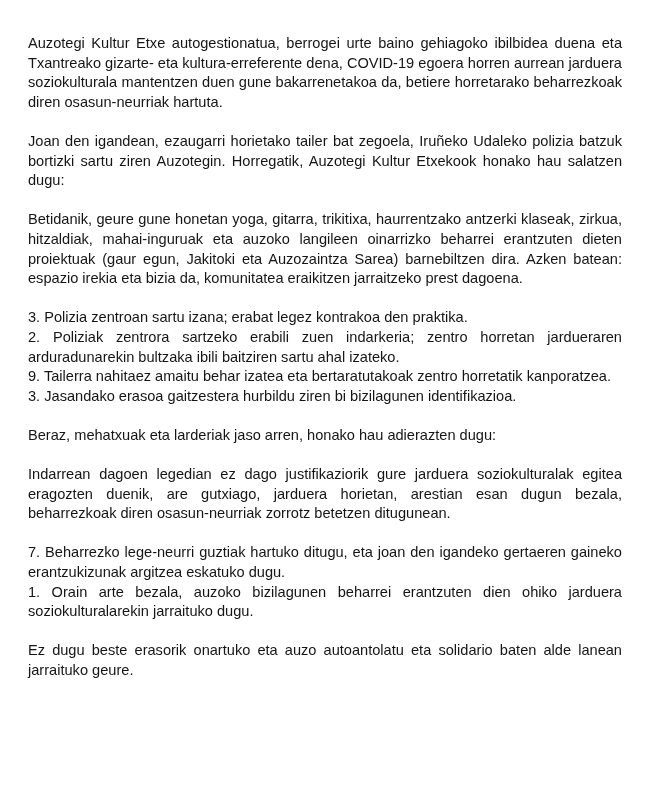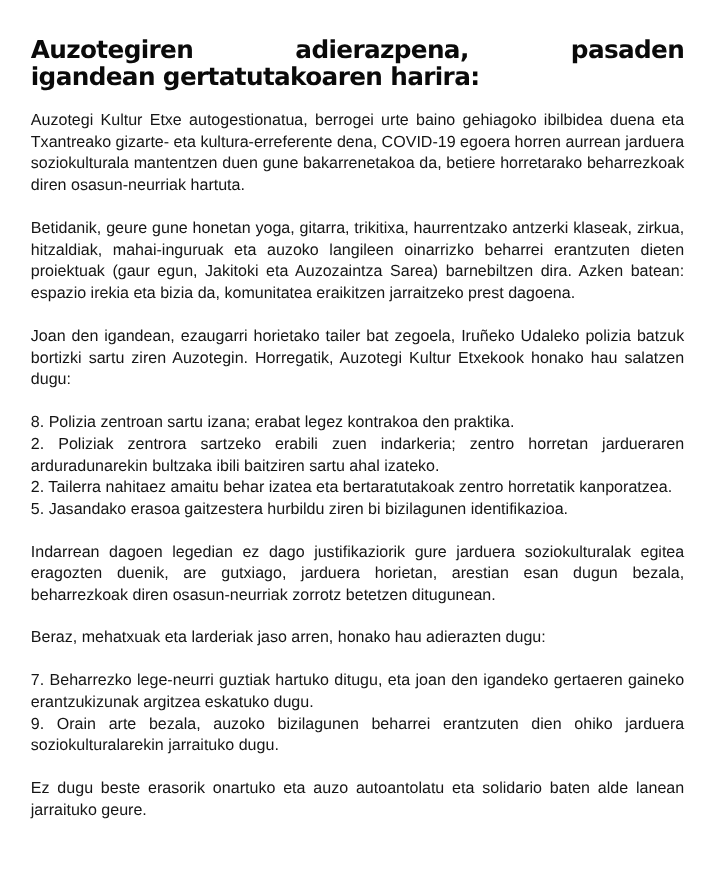--- a/index.html
+++ b/index.html
@@ -26,38 +26,34 @@
       margin: 0;
       color: #151515;
     }
     p { margin-bottom: 19.6px; }
     .list { margin-bottom: 19.6px; }
   </style>
 </head>
 <body>
 
 <div class="page">
-  <h1 class="title">
-    <span class="l1">Auzotegiren adierazpena, pasaden</span>
-    <span class="l2">igandean gertatutakoaren harira:</span>
-  </h1>
 
   <p>Auzotegi Kultur Etxe autogestionatua, berrogei urte baino gehiagoko ibilbidea duena eta Txantreako gizarte- eta kultura-erreferente dena, COVID-19 egoera horren aurrean jarduera soziokulturala mantentzen duen gune bakarrenetakoa da, betiere horretarako beharrezkoak diren osasun-neurriak hartuta.</p>
+  <p>Joan den igandean, ezaugarri horietako tailer bat zegoela, Iruñeko Udaleko polizia batzuk  bortizki sartu ziren Auzotegin. Horregatik, Auzotegi Kultur Etxekook honako hau salatzen dugu:</p>
   <p>Betidanik, geure gune honetan yoga, gitarra, trikitixa, haurrentzako antzerki klaseak, zirkua, hitzaldiak, mahai-inguruak eta auzoko langileen oinarrizko beharrei erantzuten dieten proiektuak (gaur egun, Jakitoki eta Auzozaintza Sarea) barnebiltzen dira. Azken batean: espazio irekia eta bizia da, komunitatea eraikitzen jarraitzeko prest dagoena.</p>
-  <p>Joan den igandean, ezaugarri horietako tailer bat zegoela, Iruñeko Udaleko polizia batzuk  bortizki sartu ziren Auzotegin. Horregatik, Auzotegi Kultur Etxekook honako hau salatzen dugu:</p>
 
   <div class="list">
-    <div class="item">8. Polizia zentroan sartu izana; erabat legez kontrakoa den praktika.</div>
+    <div class="item">3. Polizia zentroan sartu izana; erabat legez kontrakoa den praktika.</div>
     <div class="item">2. Poliziak zentrora sartzeko erabili zuen indarkeria; zentro horretan jardueraren arduradunarekin bultzaka ibili baitziren sartu ahal izateko.</div>
-    <div class="item">2. Tailerra nahitaez amaitu behar izatea eta bertaratutakoak zentro horretatik kanporatzea.</div>
-    <div class="item">5. Jasandako erasoa gaitzestera hurbildu ziren bi bizilagunen identifikazioa.</div>
+    <div class="item">9. Tailerra nahitaez amaitu behar izatea eta bertaratutakoak zentro horretatik kanporatzea.</div>
+    <div class="item">3. Jasandako erasoa gaitzestera hurbildu ziren bi bizilagunen identifikazioa.</div>
   </div>
 
+  <p>Beraz, mehatxuak eta larderiak jaso arren, honako hau adierazten dugu:</p>
   <p>Indarrean dagoen legedian ez dago justifikaziorik gure jarduera soziokulturalak egitea eragozten duenik, are gutxiago, jarduera horietan, arestian esan dugun bezala, beharrezkoak diren osasun-neurriak zorrotz betetzen ditugunean.</p>
-  <p>Beraz, mehatxuak eta larderiak jaso arren, honako hau adierazten dugu:</p>
 
   <div class="list">
     <div class="item">7. Beharrezko lege-neurri guztiak hartuko ditugu, eta joan den igandeko gertaeren gaineko erantzukizunak argitzea eskatuko dugu.</div>
-    <div class="item">9. Orain arte bezala, auzoko bizilagunen beharrei erantzuten dien ohiko jarduera soziokulturalarekin jarraituko dugu.</div>
+    <div class="item">1. Orain arte bezala, auzoko bizilagunen beharrei erantzuten dien ohiko jarduera soziokulturalarekin jarraituko dugu.</div>
   </div>
 
   <p>Ez dugu beste erasorik onartuko eta auzo autoantolatu eta solidario baten alde lanean jarraituko geure.</p>
 </div>
 
 </body></html>

